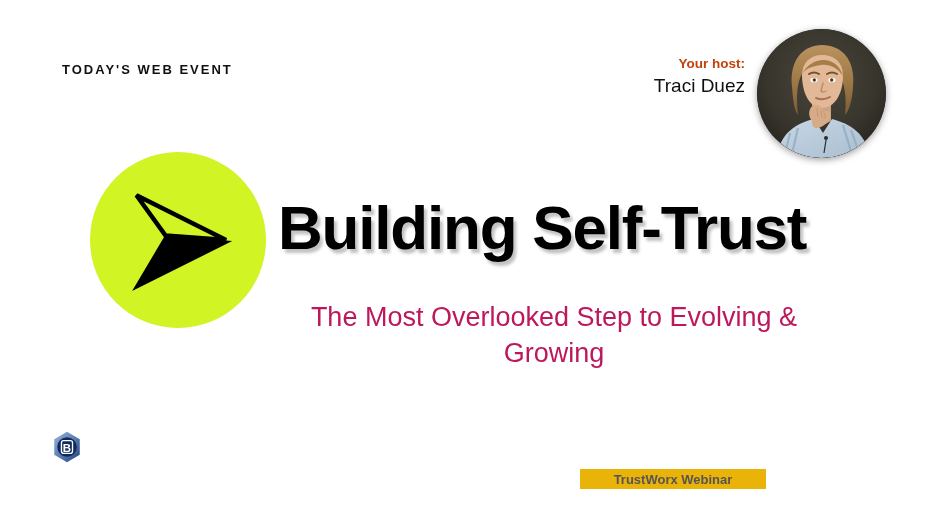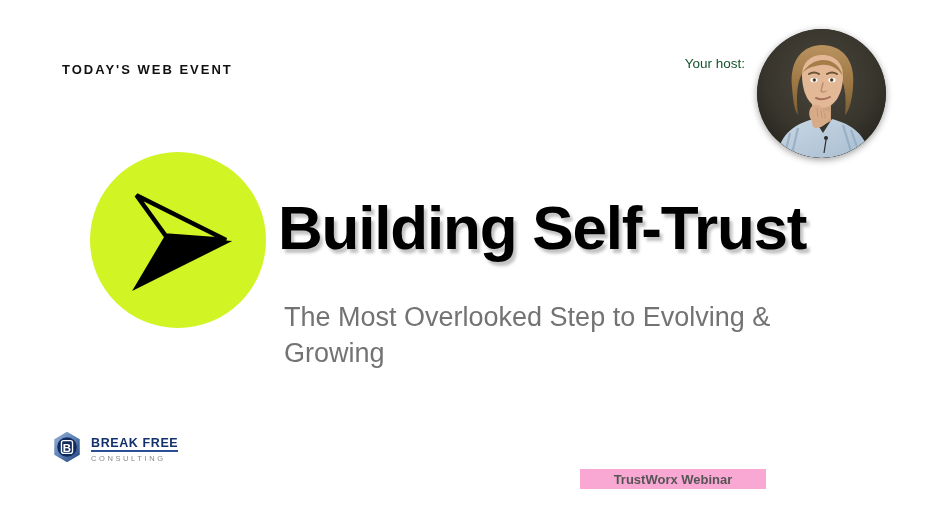--- a/index.html
+++ b/index.html
@@ -52,22 +52,23 @@
   
   #host-block {
     position: absolute;
     left: 590px;
     top: 56px;
     width: 155px;
     text-align: right;
   }
   #host-label {
     font-size: 13.5px;
-    color: #14532d;
+    color: #c2410c;
     line-height: 1.25;
+    font-weight: bold;
   }
   #host-name {
     font-size: 19px;
     color: #111111;
     line-height: 1.25;
     margin-top: 1px;
   }
 
   
   #host-portrait {
@@ -112,26 +113,27 @@
     font-size: 62px;
     font-weight: 700;
     letter-spacing: -1.2px;
     color: #000000;
     text-shadow: 3px 4px 3px rgba(120,120,120,0.45);
     white-space: nowrap;
     line-height: 1;
   }
   #subtitle {
     position: absolute;
-    left: 284px;
+    left: 268px;
     top: 300px;
     width: 572px;
+    text-align: center;
     font-size: 27px;
     font-weight: 400;
-    color: #737373;
+    color: #be185d;
     line-height: 1.32;
   }
 
   
   #brand-logo {
     position: absolute;
     left: 50px;
     top: 430px;
     display: flex;
     align-items: center;
@@ -155,21 +157,21 @@
     margin-top: 3px;
   }
 
   
   #bottom-ribbon {
     position: absolute;
     left: 580px;
     top: 469px;
     width: 186px;
     height: 20px;
-    background: #f9a8d4;
+    background: #eab308;
     display: flex;
     align-items: center;
     justify-content: center;
   }
   #ribbon-text {
     font-size: 13px;
     font-weight: 700;
     color: #555555;
     white-space: nowrap;
   }
@@ -182,20 +184,21 @@
 <div class="frame-edge" id="frame-right"></div>
 <div class="frame-edge" id="frame-bottom-left"></div>
 <div class="frame-edge" id="frame-bottom-right"></div>
 
 <div id="slide-frame"></div>
 
 <div id="eyebrow">TODAY'S WEB EVENT</div>
 
 <div id="host-block">
   <div id="host-label">Your host:</div>
+  <div id="host-name">Traci Duez</div>
 </div>
 
 <div id="host-portrait">
   <svg viewBox="0 0 129 129">
     <defs>
       <radialGradient id="bgGrad" cx="50%" cy="38%" r="72%">
         <stop offset="0%" stop-color="#4a463c"></stop>
         <stop offset="60%" stop-color="#38352d"></stop>
         <stop offset="100%" stop-color="#201e1a"></stop>
       </radialGradient>
@@ -278,21 +281,17 @@
         <stop offset="0%" stop-color="#9bb4d6"></stop>
         <stop offset="50%" stop-color="#5b7fb5"></stop>
         <stop offset="100%" stop-color="#22407a"></stop>
       </linearGradient>
     </defs>
     <polygon points="20,2 35,11 35,29 20,38 5,29 5,11" fill="url(#hexGrad)"></polygon>
     <circle cx="20" cy="20" r="11.5" fill="#10295c"></circle>
     <rect x="13.5" y="12.5" width="13" height="15" rx="2.5" fill="none" stroke="#ffffff" stroke-width="1.6"></rect>
     <text x="20" y="25.6" font-family="'Liberation Sans', sans-serif" font-size="13.5" font-weight="700" fill="#ffffff" text-anchor="middle">B</text>
   </svg>
-  <div id="brand-wordmark">
-    <div id="brand-name">BREAK FREE</div>
-    <div id="brand-tagline">CONSULTING</div>
-  </div>
 </div>
 
 <div id="bottom-ribbon">
   <span id="ribbon-text">TrustWorx Webinar</span>
 </div>
 
 </body></html>

